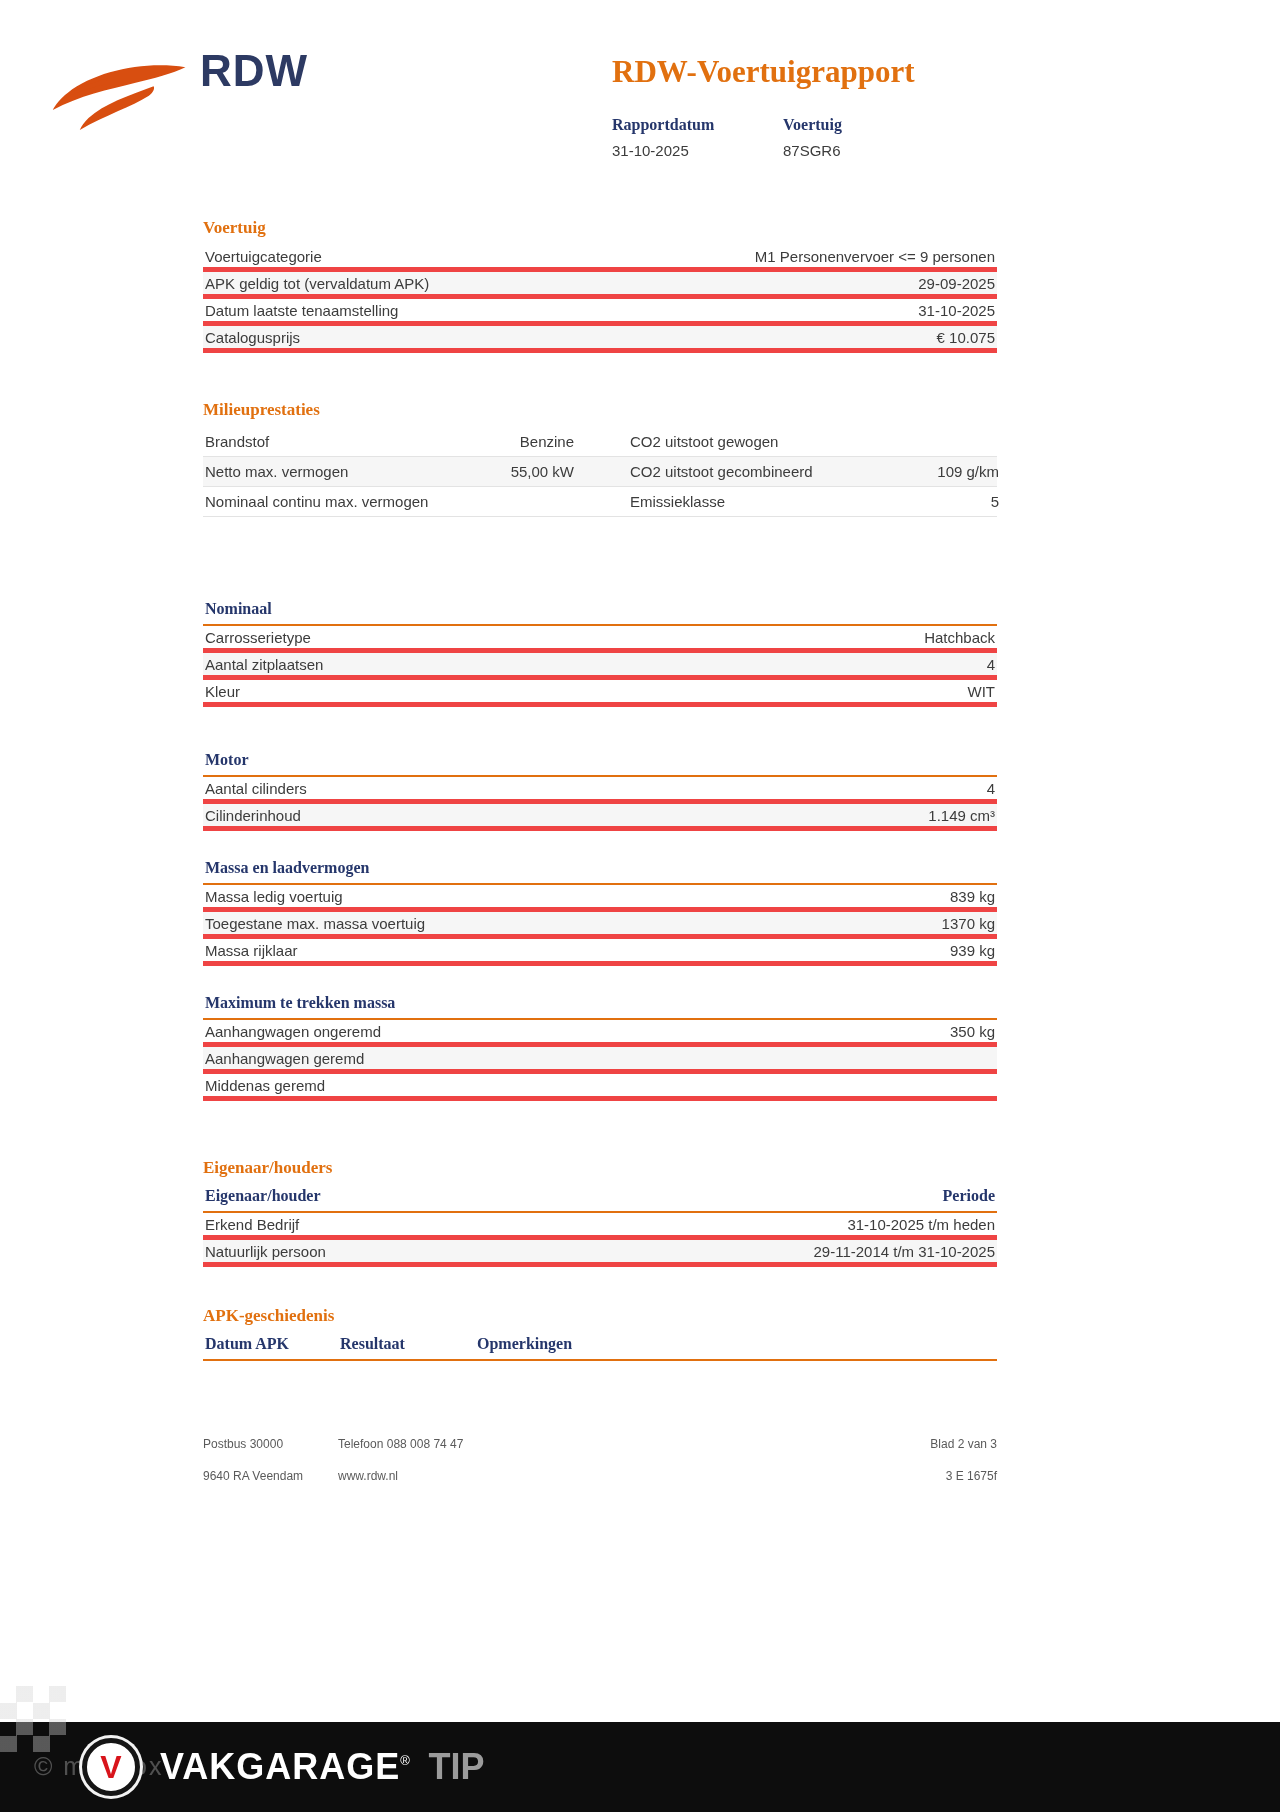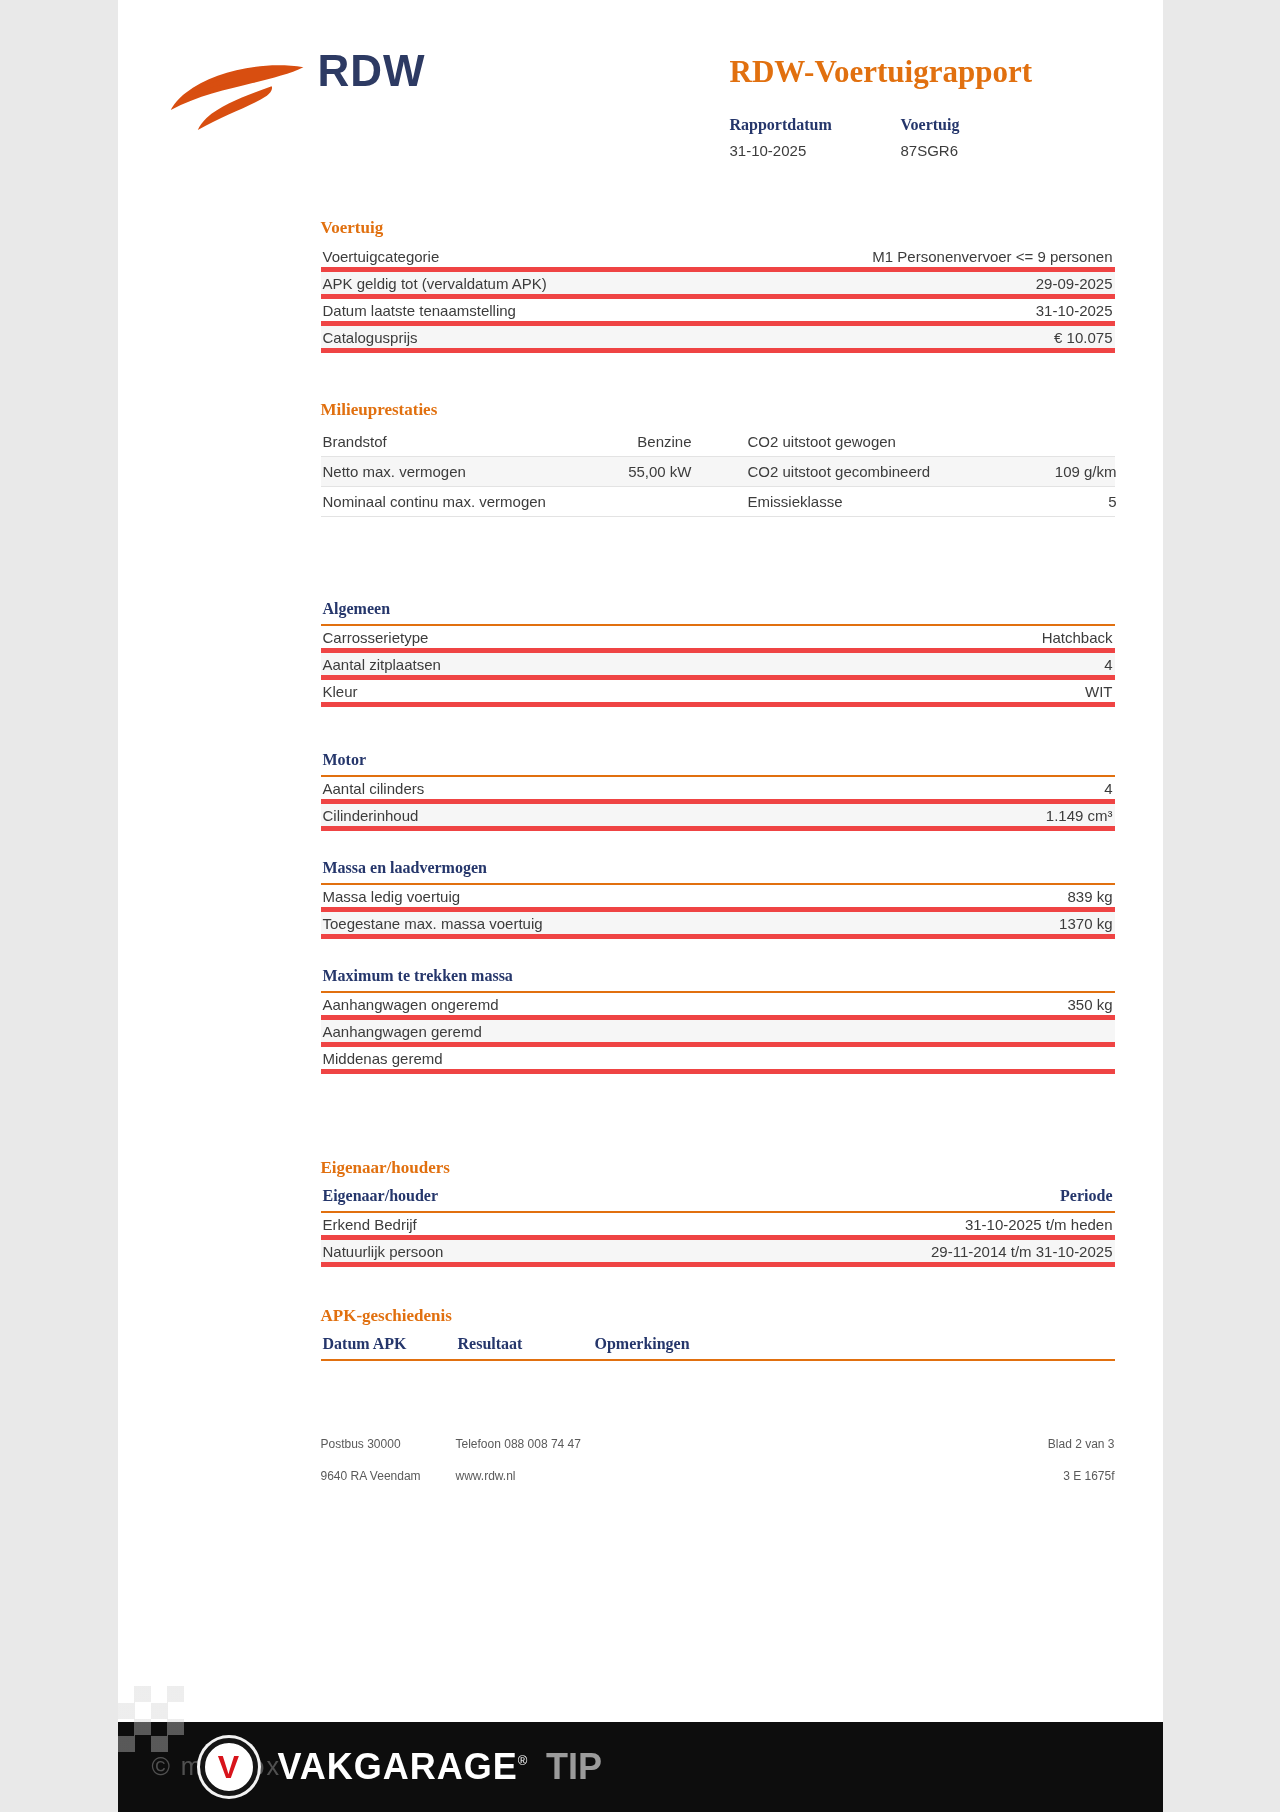--- a/index.html
+++ b/index.html
@@ -1,18 +1,18 @@
 <!DOCTYPE html>
 <html><head>
 <meta charset="utf-8">
 <style>
   * { margin:0; padding:0; box-sizing:border-box; }
   body { background:#e9e9e9; font-family:"Liberation Sans", sans-serif; }
   .page {
-    position:relative; width:1045px; height:1812px; margin:0 auto;
+    position:relative; width:1280px; height:1812px; margin:0 auto;
     background:#ffffff; overflow:hidden; color:#3c3c3c;
   }
 
   
   .logo-mark { position:absolute; left:52px; top:58px; width:135px; height:78px; }
   .logo-text {
     position:absolute; left:200px; top:46px;
     font-family:"Liberation Sans", sans-serif; font-weight:bold;
     font-size:44px; letter-spacing:1px; color:#2d3a63;
   }
@@ -183,21 +183,21 @@
         <span class="kv-label">Emissieklasse</span>
         <span class="kv-value">5</span>
       </div>
     </div>
   </section>
 
   <section class="section sec-eigenschappen">
 
     <div class="group group-algemeen">
       <div class="sub-heading">
-        <span>Algemeen</span>
+        <span>Nominaal</span>
       </div>
       <div class="kv-table">
         <div class="kv-row">
           <span class="kv-label">Carrosserietype</span>
           <span class="kv-value">Hatchback</span>
         </div>
         <div class="kv-row">
           <span class="kv-label">Aantal zitplaatsen</span>
           <span class="kv-value">4</span>
         </div>
@@ -229,20 +229,24 @@
         <span>Massa en laadvermogen</span>
       </div>
       <div class="kv-table">
         <div class="kv-row">
           <span class="kv-label">Massa ledig voertuig</span>
           <span class="kv-value">839 kg</span>
         </div>
         <div class="kv-row">
           <span class="kv-label">Toegestane max. massa voertuig</span>
           <span class="kv-value">1370 kg</span>
+        </div>
+        <div class="kv-row">
+          <span class="kv-label">Massa rijklaar</span>
+          <span class="kv-value">939 kg</span>
         </div>
       </div>
     </div>
 
     <div class="group group-trekken">
       <div class="sub-heading">
         <span>Maximum te trekken massa</span>
       </div>
       <div class="kv-table">
         <div class="kv-row">

